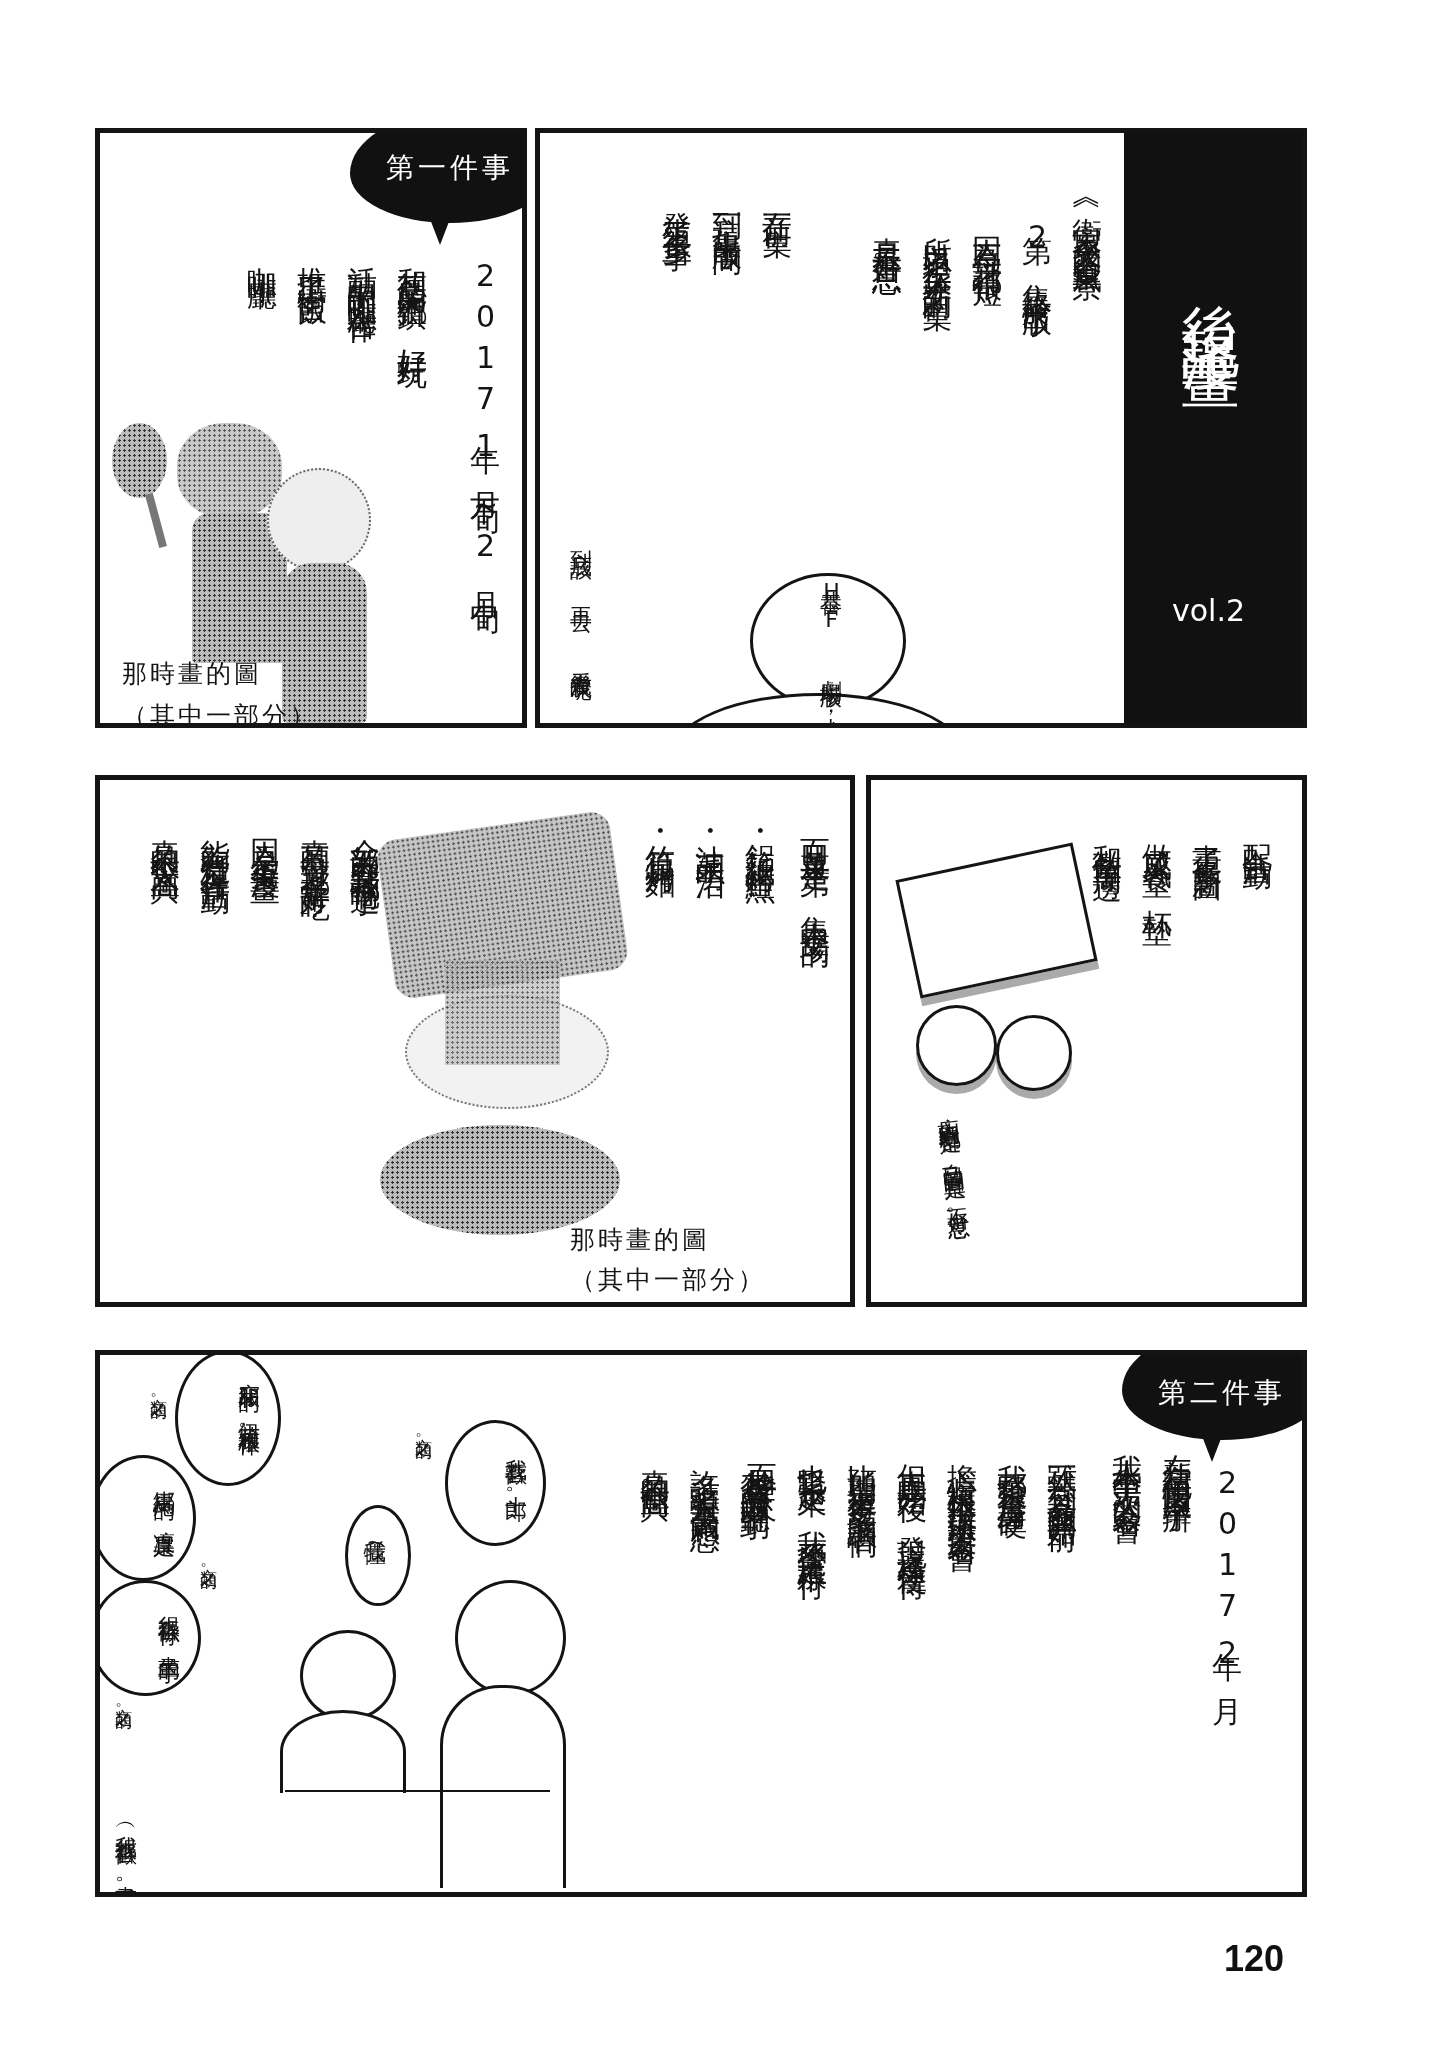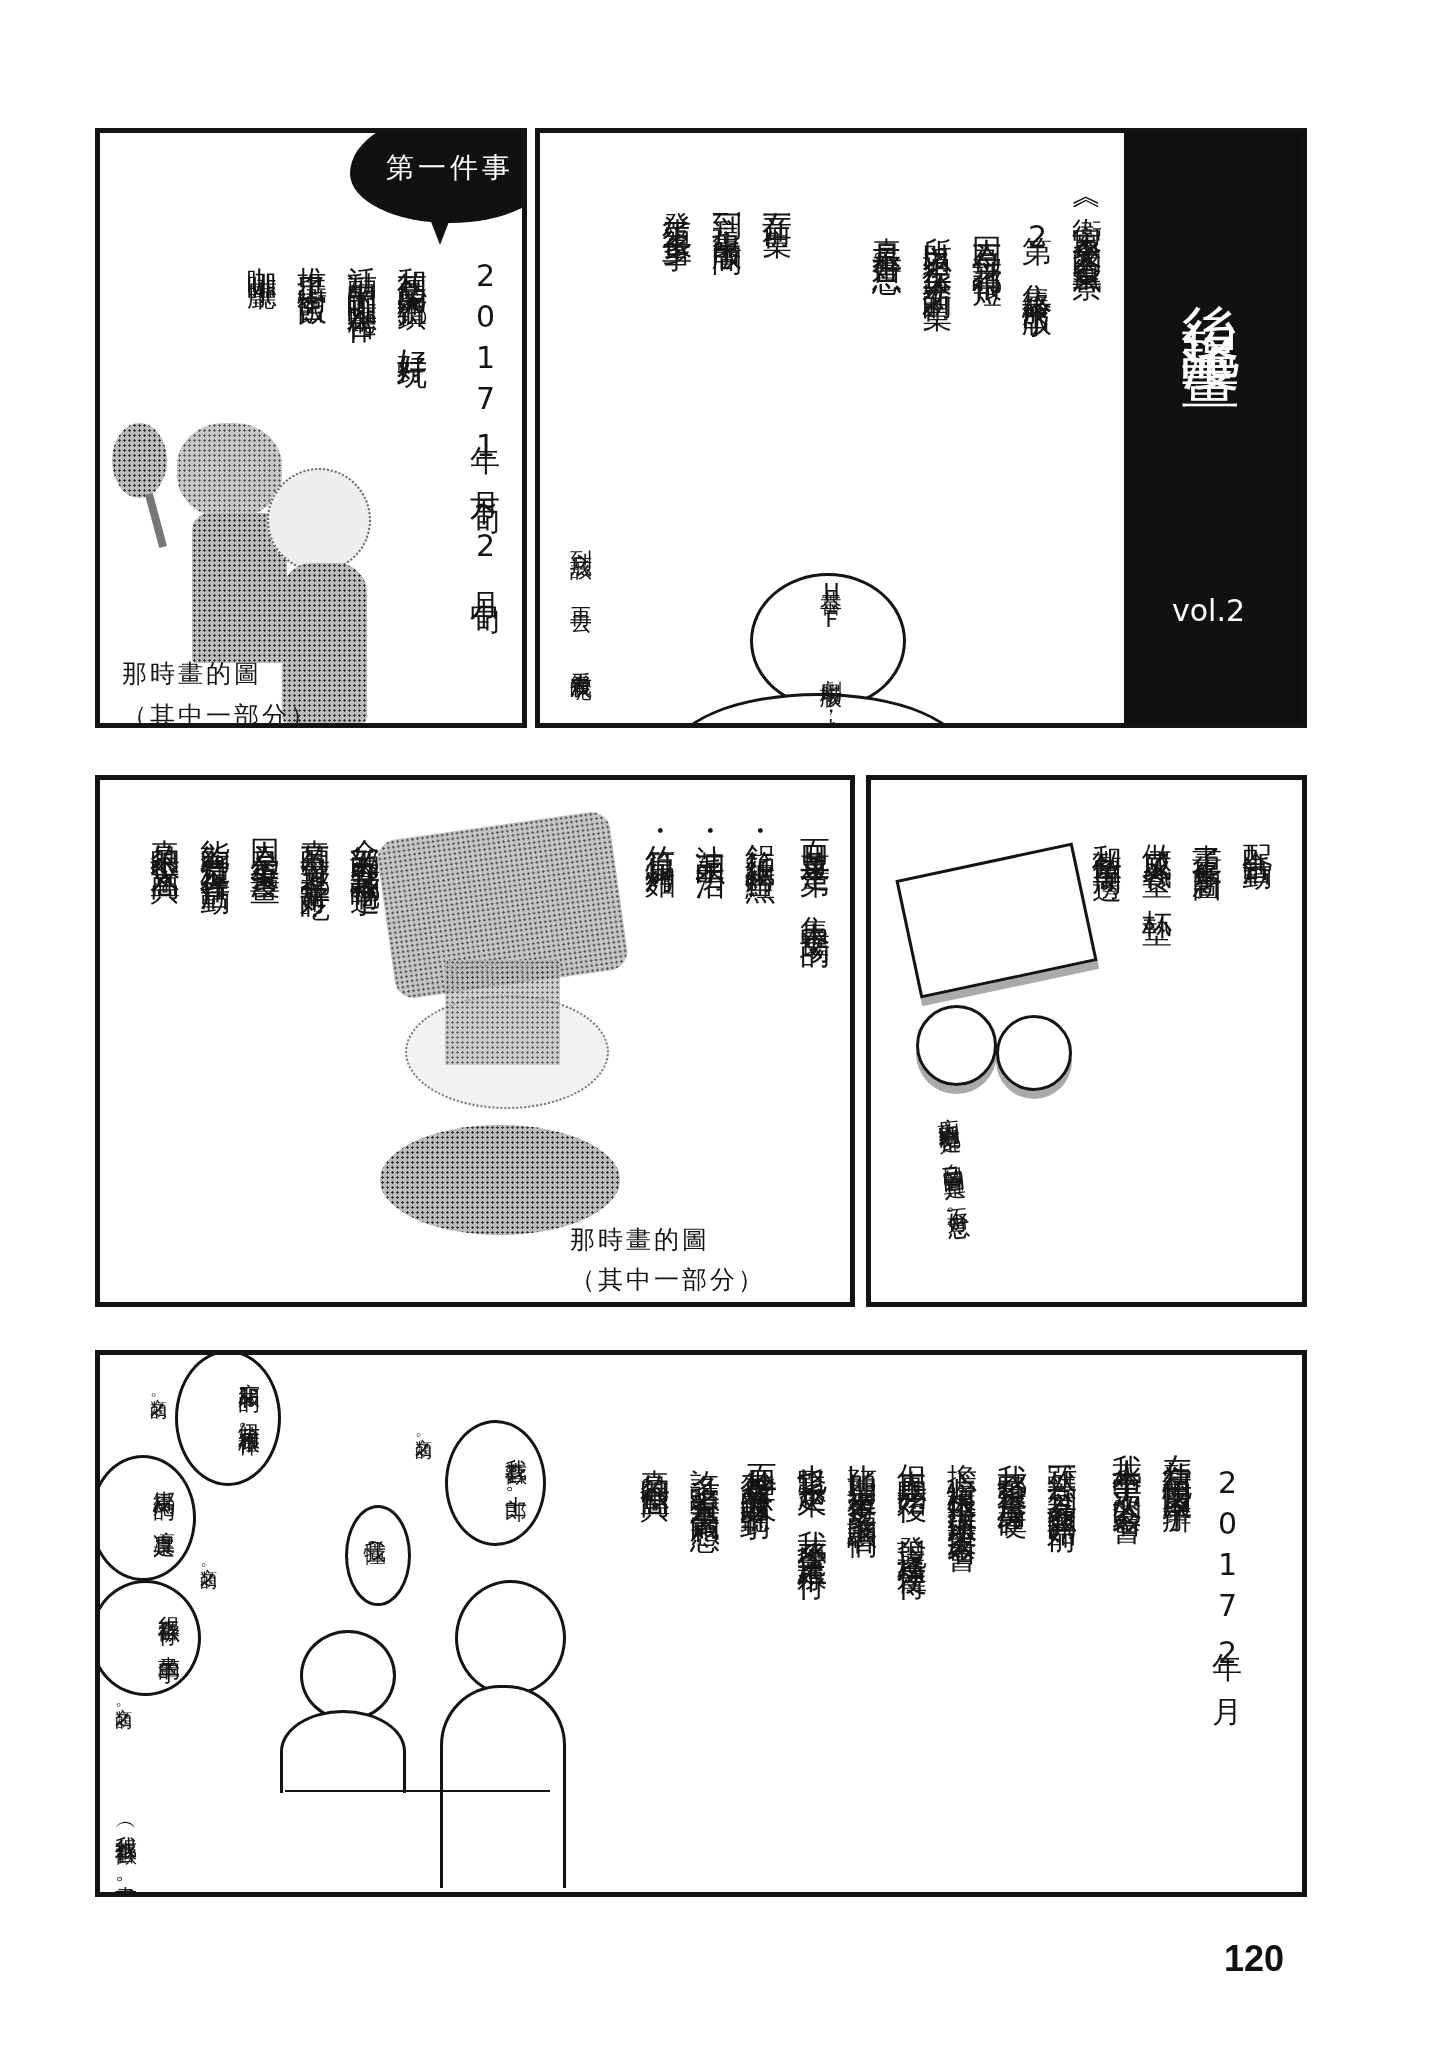--- a/index.html
+++ b/index.html
@@ -123,20 +123,23 @@
   <div style="position:absolute;left:45px;top:225px;width:75px;height:75px;border:3px solid #141414;border-radius:50%;box-shadow:0 8px 0 #aaa;"></div>
   <div style="position:absolute;left:125px;top:235px;width:70px;height:70px;border:3px solid #141414;border-radius:50%;box-shadow:0 8px 0 #aaa;"></div>
   <div class="v small" style="left:70px;top:320px;transform:rotate(-6deg);">
     <span class="col" style="margin-left:10px">店內到處都是</span>
     <span class="col" style="margin-left:10px">自己的圖真是</span>
     <span class="col" style="margin-left:10px">不好意思。</span>
   </div>
 </div>
 
 <div class="panel" style="left:95px;top:1350px;width:1212px;height:547px;">
+  <div class="bubble-black" style="right:-20px;top:-25px;width:200px;height:110px;">
+    <span style="margin-top:15px;">第二件事</span>
+  </div>
   <div class="v vtext" style="right:60px;top:110px;">2017年2月</div>
   <div class="v vtext" style="right:110px;top:75px;">
     <span class="col">在新宿紀伊國屋舉辦了</span>
     <span class="col">我人生中第一次的簽名會。</span>
   </div>
   <div class="v vtext" style="right:225px;top:85px;">
     <span class="col">雖然一直到簽名會開始前</span>
     <span class="col">我都緊張得全身僵硬，</span>
     <span class="col">擔心這樣根本沒辦法舉辦簽名會，</span>
     <span class="col">但真正開始後，發現這樣會使得</span>

